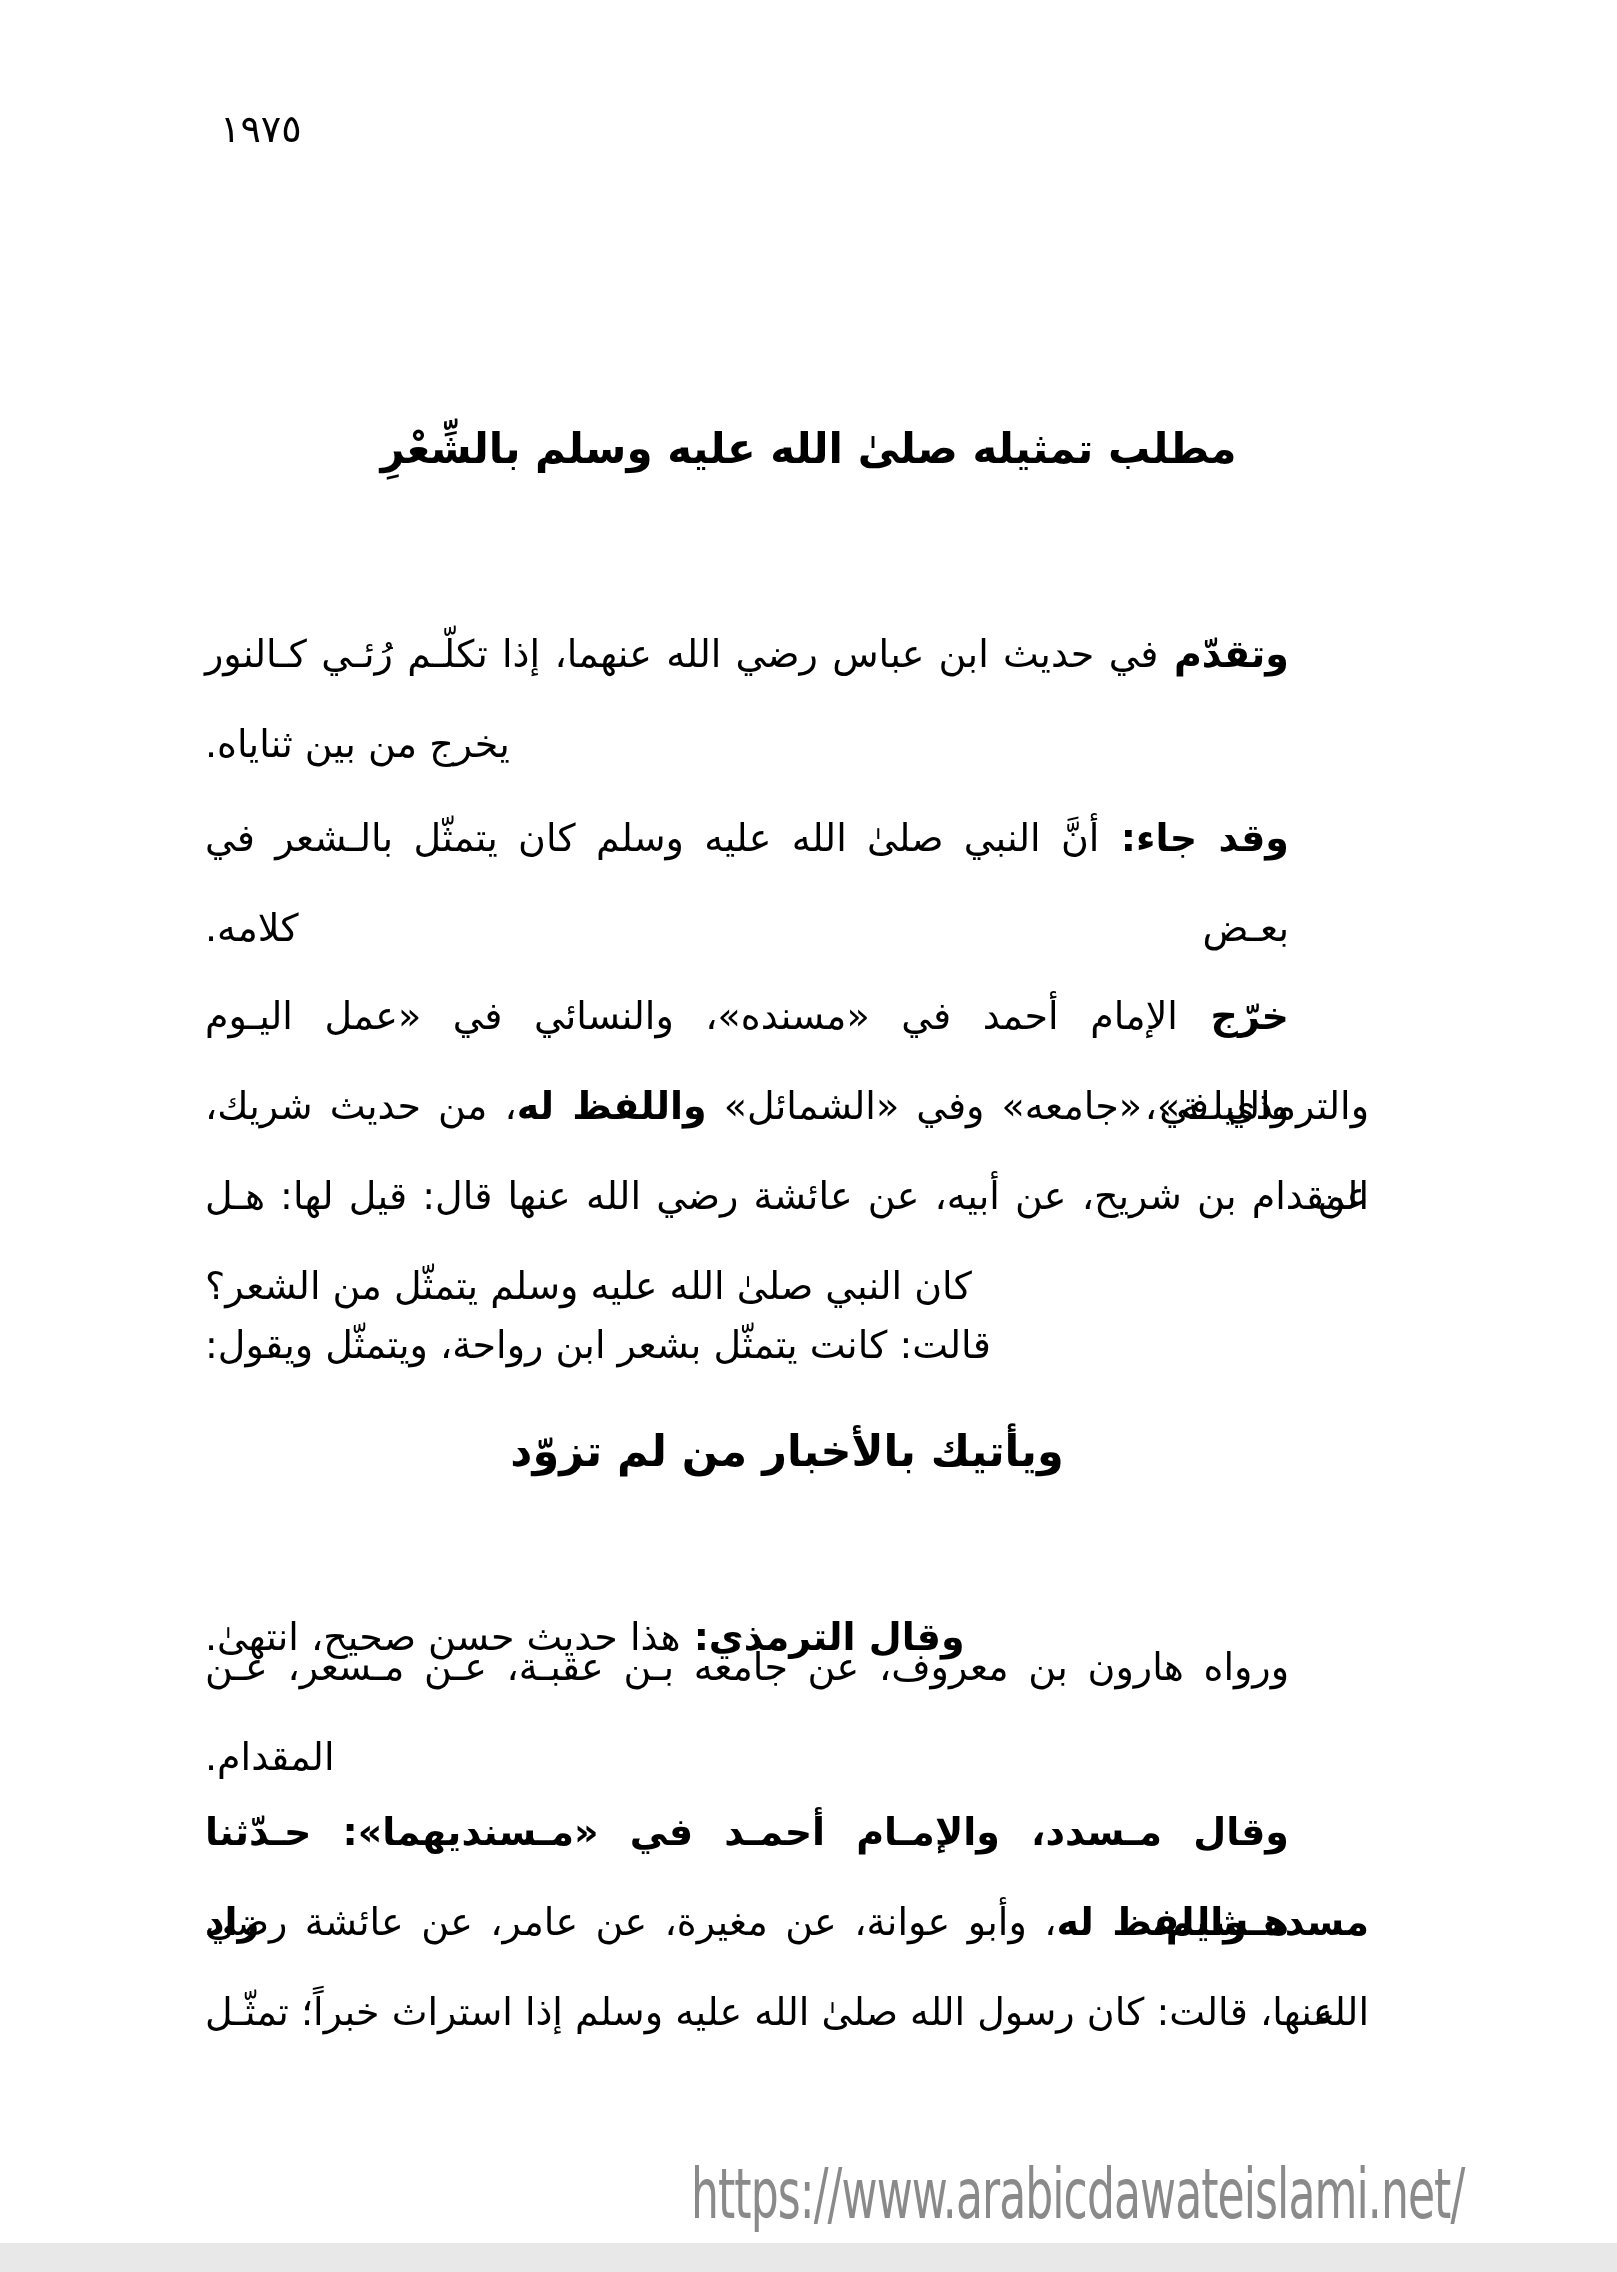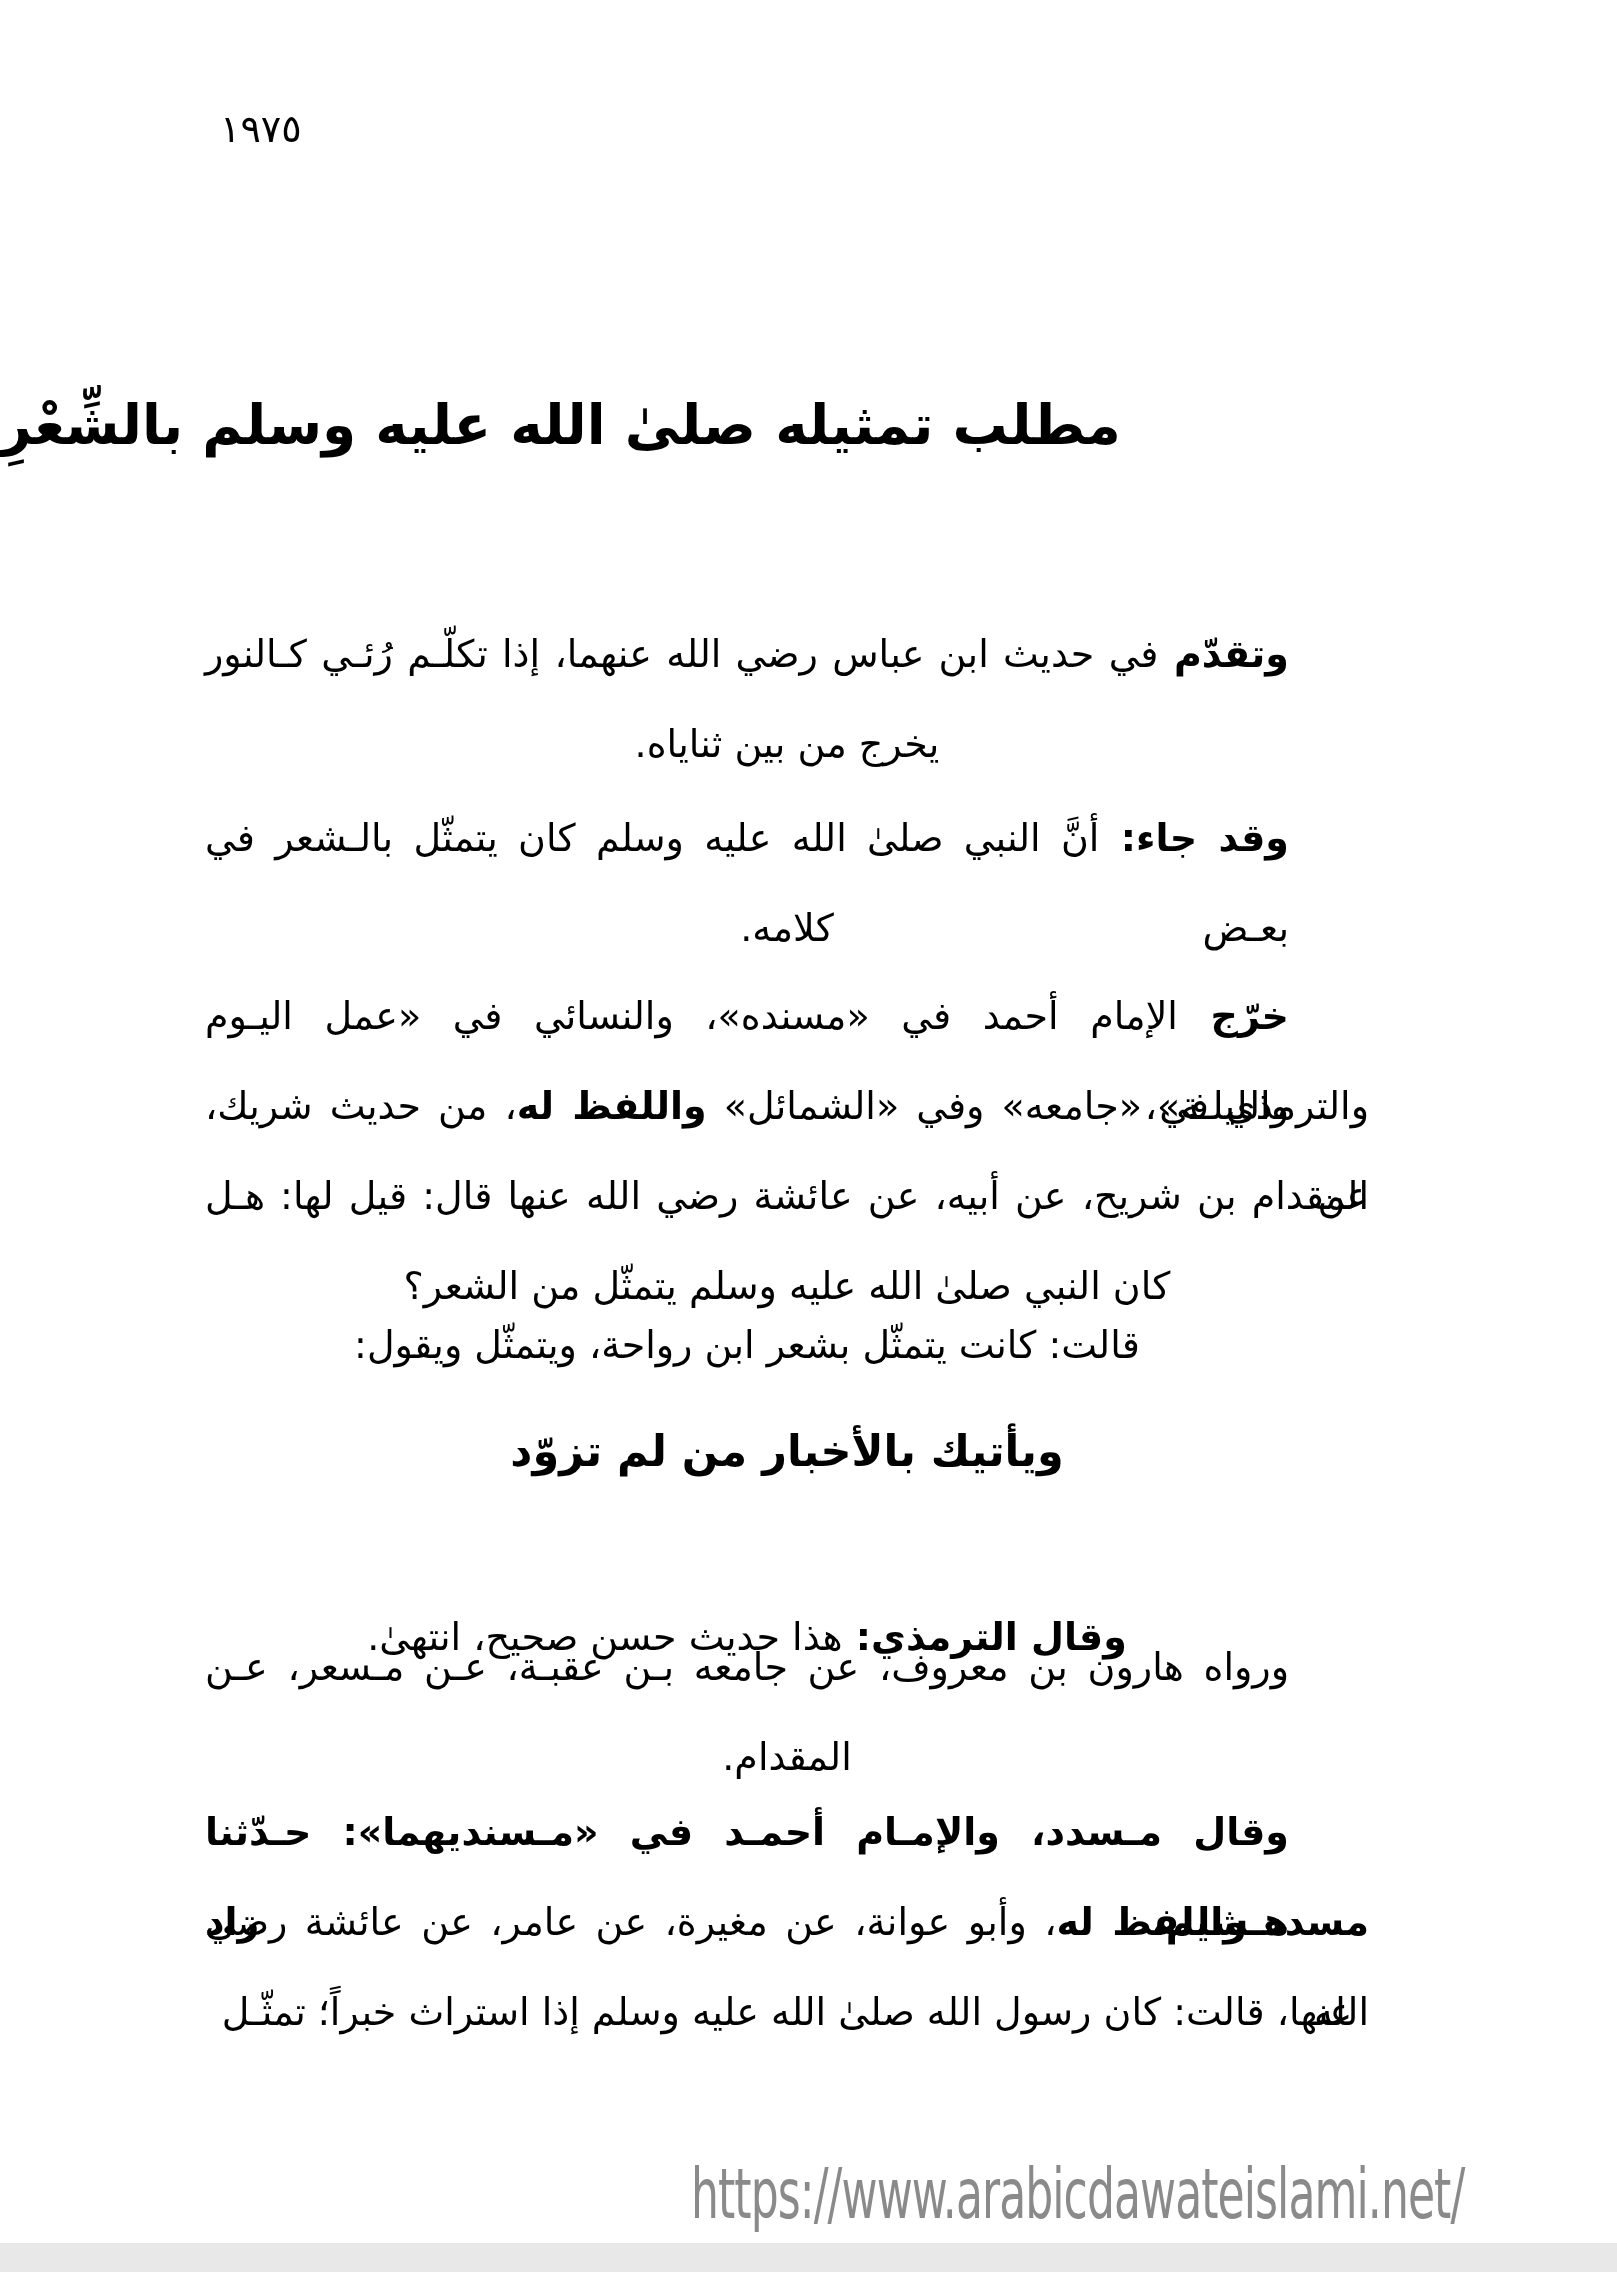--- a/index.html
+++ b/index.html
@@ -13,38 +13,38 @@
   }
   .pagenum{
     position:absolute;
     left:220px;top:107px;
     font-size:38px;
     color:#000000;
     letter-spacing:3.1px;
   }
   .heading{
     position:absolute;
-    left:0;top:364px;width:100%;
+    left:0;top:388px;width:100%;
     margin:0;
-    text-align:left;
+    text-align:center;
     direction:rtl;
-    font-size:55px;
+    font-size:42px;
     font-weight:bold;
     line-height:122px;
   }
   .para{
     position:absolute;
     left:205px;width:1164px;
     direction:rtl;
   }
   .ln{
     height:90px;
     line-height:90px;
     font-size:38px;
-    text-align:center;
+    text-align:left;
     white-space:normal;
     overflow:visible;
   }
   .ln.j{
     text-align:justify;
     text-align-last:justify;
   }
   .ln.ind{
     padding-right:80px;
   }

